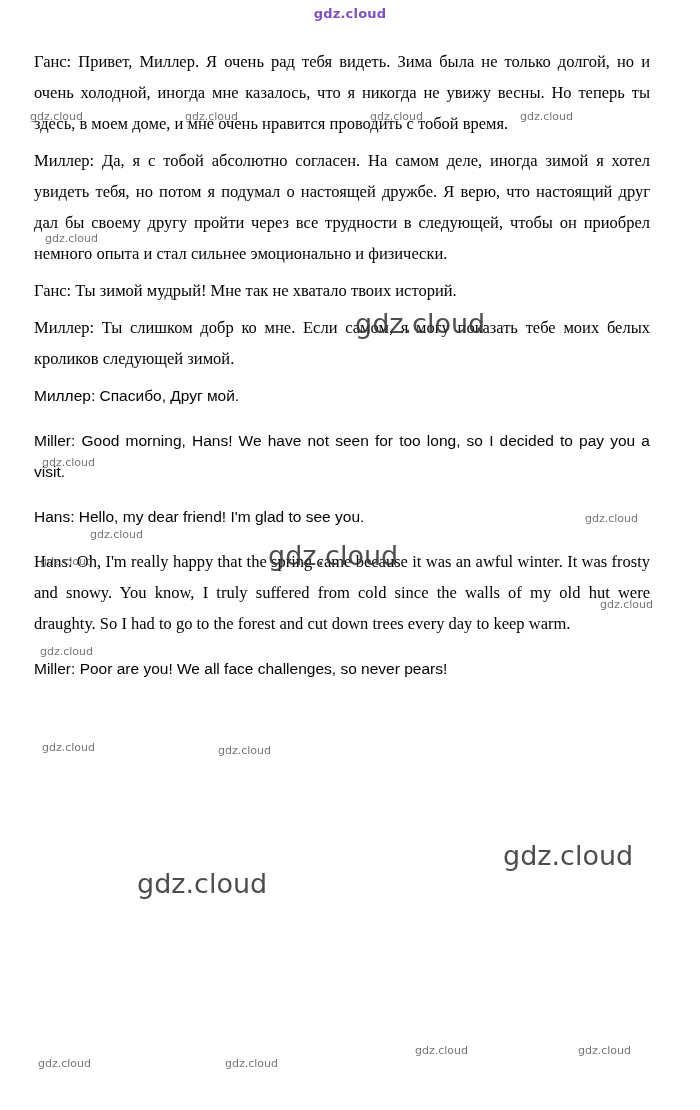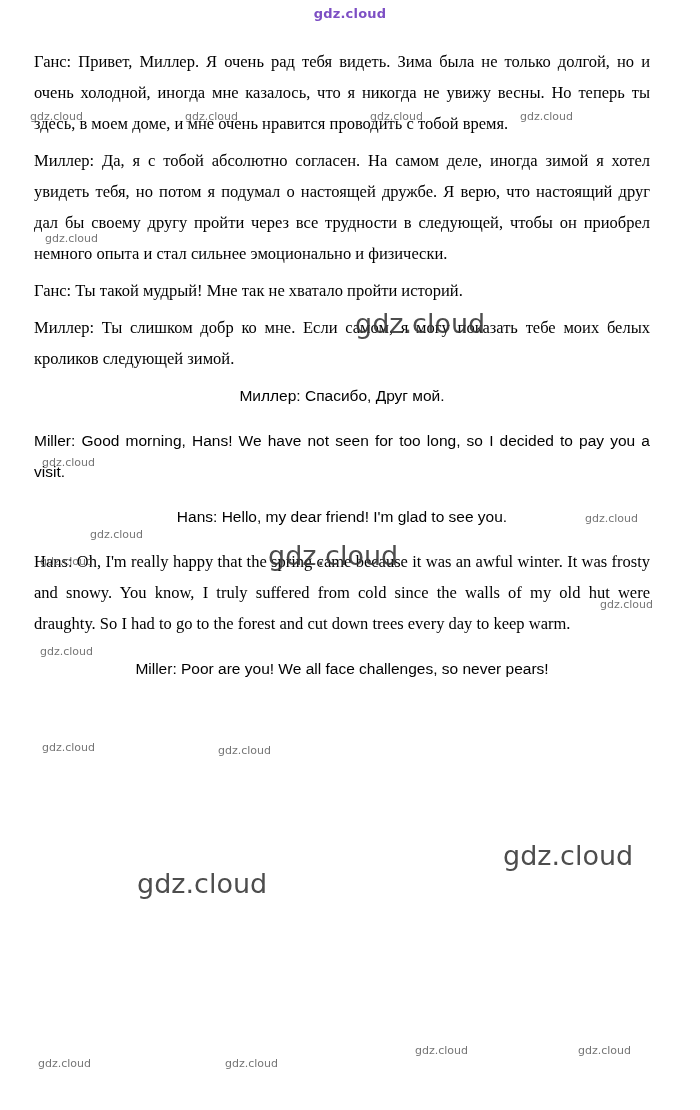--- a/index.html
+++ b/index.html
@@ -45,21 +45,21 @@
     font-size: 16.5px;
     line-height: 31px;
     text-align: justify;
     text-justify: inter-word;
   }
   p.para.sans {
     font-family: "Liberation Sans", sans-serif;
     font-size: 15.5px;
   }
   p.para.last-nojustify {
-    text-align: center;
+    text-align: left;
   }
   p.gap-top {
     margin-top: 14px;
   }
   p.gap-small {
     margin-top: 6px;
   }
   
   .wm {
     position: absolute;
@@ -84,21 +84,21 @@
 </head>
 <body>
 
 <div class="page">
 
   <div class="brand-header">gdz.cloud</div>
 
   <div class="content">
     <p class="para">Ганс: Привет, Миллер. Я очень рад тебя видеть. Зима была не только долгой, но и очень холодной, иногда мне казалось, что я никогда не увижу весны. Но теперь ты здесь, в моем доме, и мне очень нравится проводить с тобой время.</p>
     <p class="para gap-small">Миллер: Да, я с тобой абсолютно согласен. На самом деле, иногда зимой я хотел увидеть тебя, но потом я подумал о настоящей дружбе. Я верю, что настоящий друг дал бы своему другу пройти через все трудности в следующей, чтобы он приобрел немного опыта и стал сильнее эмоционально и физически.</p>
-    <p class="para gap-small">Ганс: Ты такой мудрый! Мне так не хватало пройти историй.</p>
+    <p class="para gap-small">Ганс: Ты зимой мудрый! Мне так не хватало твоих историй.</p>
     <p class="para gap-small">Миллер: Ты слишком добр ко мне. Если самом, я могу показать тебе моих белых кроликов следующей зимой.</p>
     <p class="para sans gap-small last-nojustify">Миллер: Спасибо, Друг мой.</p>
     <p class="para sans gap-top">Miller: Good morning, Hans! We have not seen for too long, so I decided to pay you a visit.</p>
     <p class="para sans gap-top last-nojustify">Hans: Hello, my dear friend! I'm glad to see you.</p>
     <p class="para gap-top">Hans: Oh, I'm really happy that the spring came because it was an awful winter. It was frosty and snowy. You know, I truly suffered from cold since the walls of my old hut were draughty. So I had to go to the forest and cut down trees every day to keep warm.</p>
     <p class="para sans gap-top last-nojustify">Miller: Poor are you! We all face challenges, so never pears!</p>
   </div>
 
   <div id="watermark-layer">
       <div class="wm small" style="left: 30px; top: 110px;">gdz.cloud</div>

